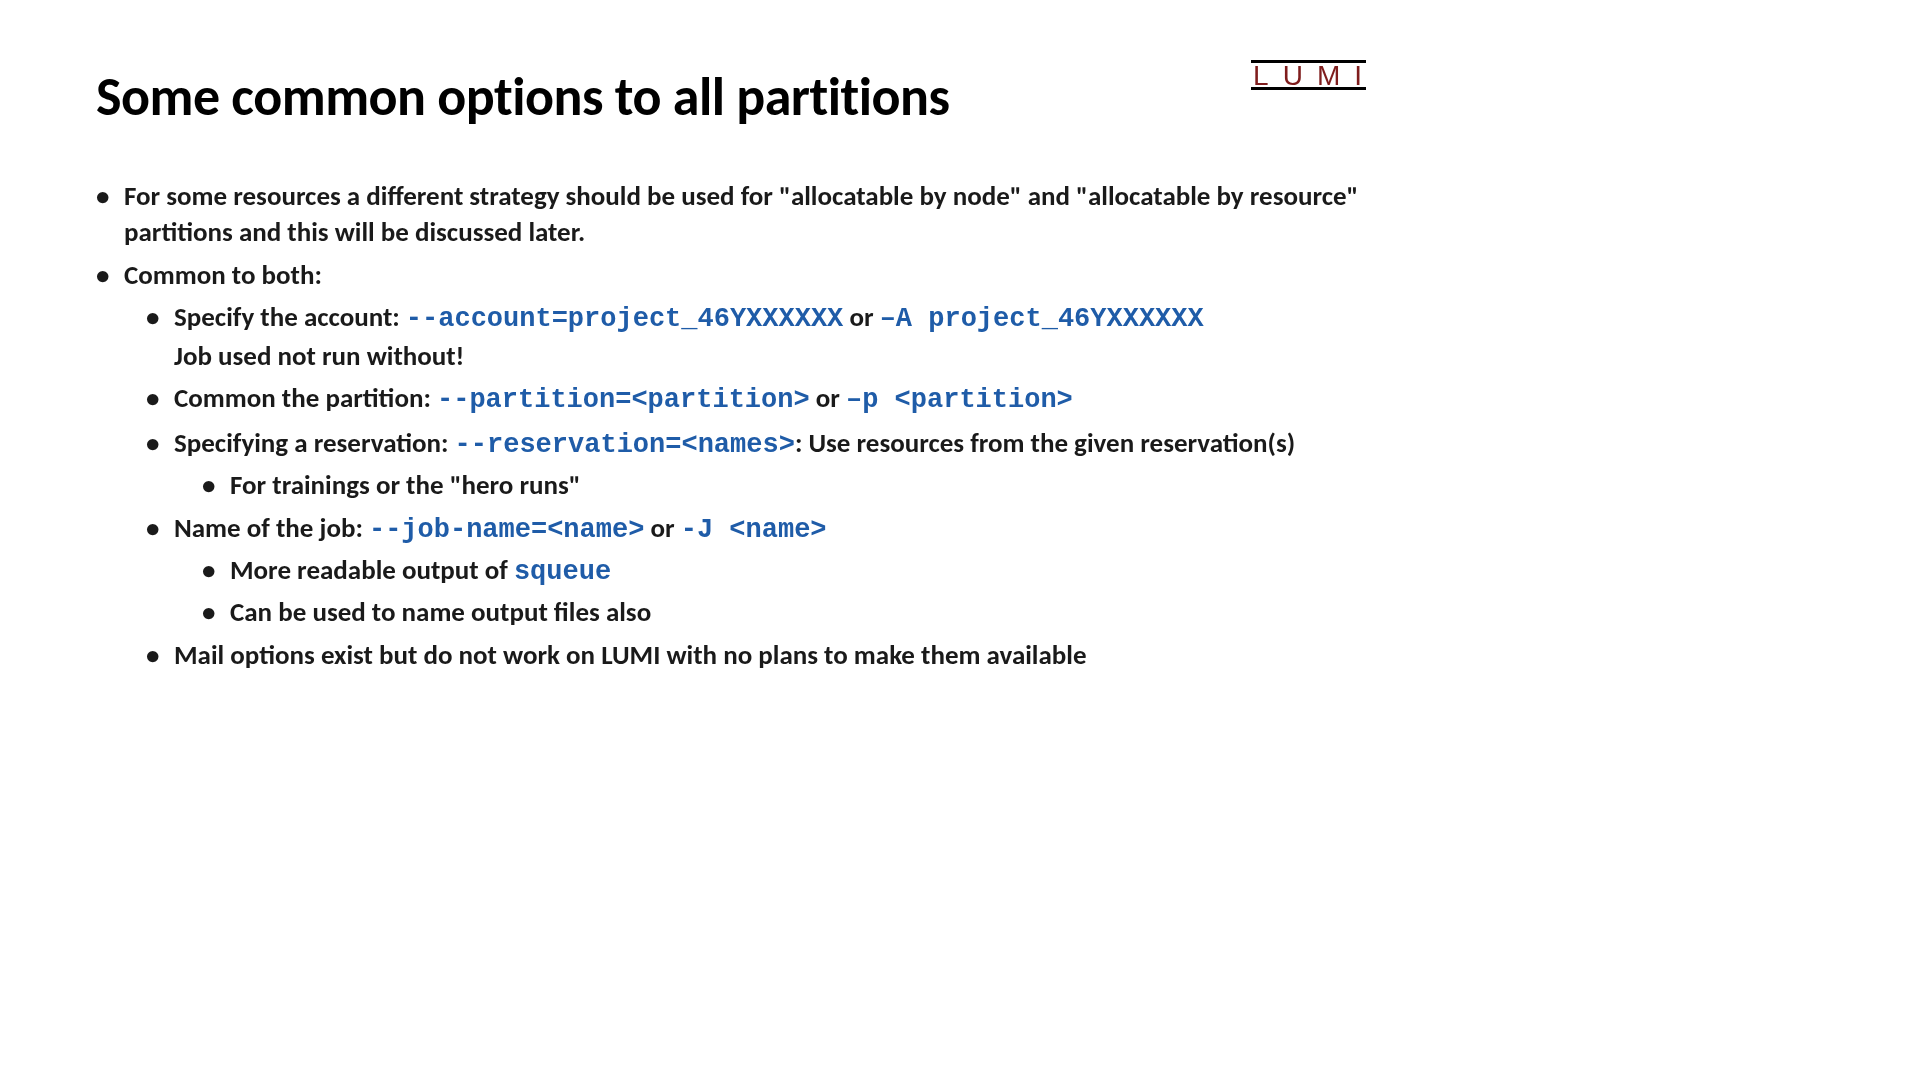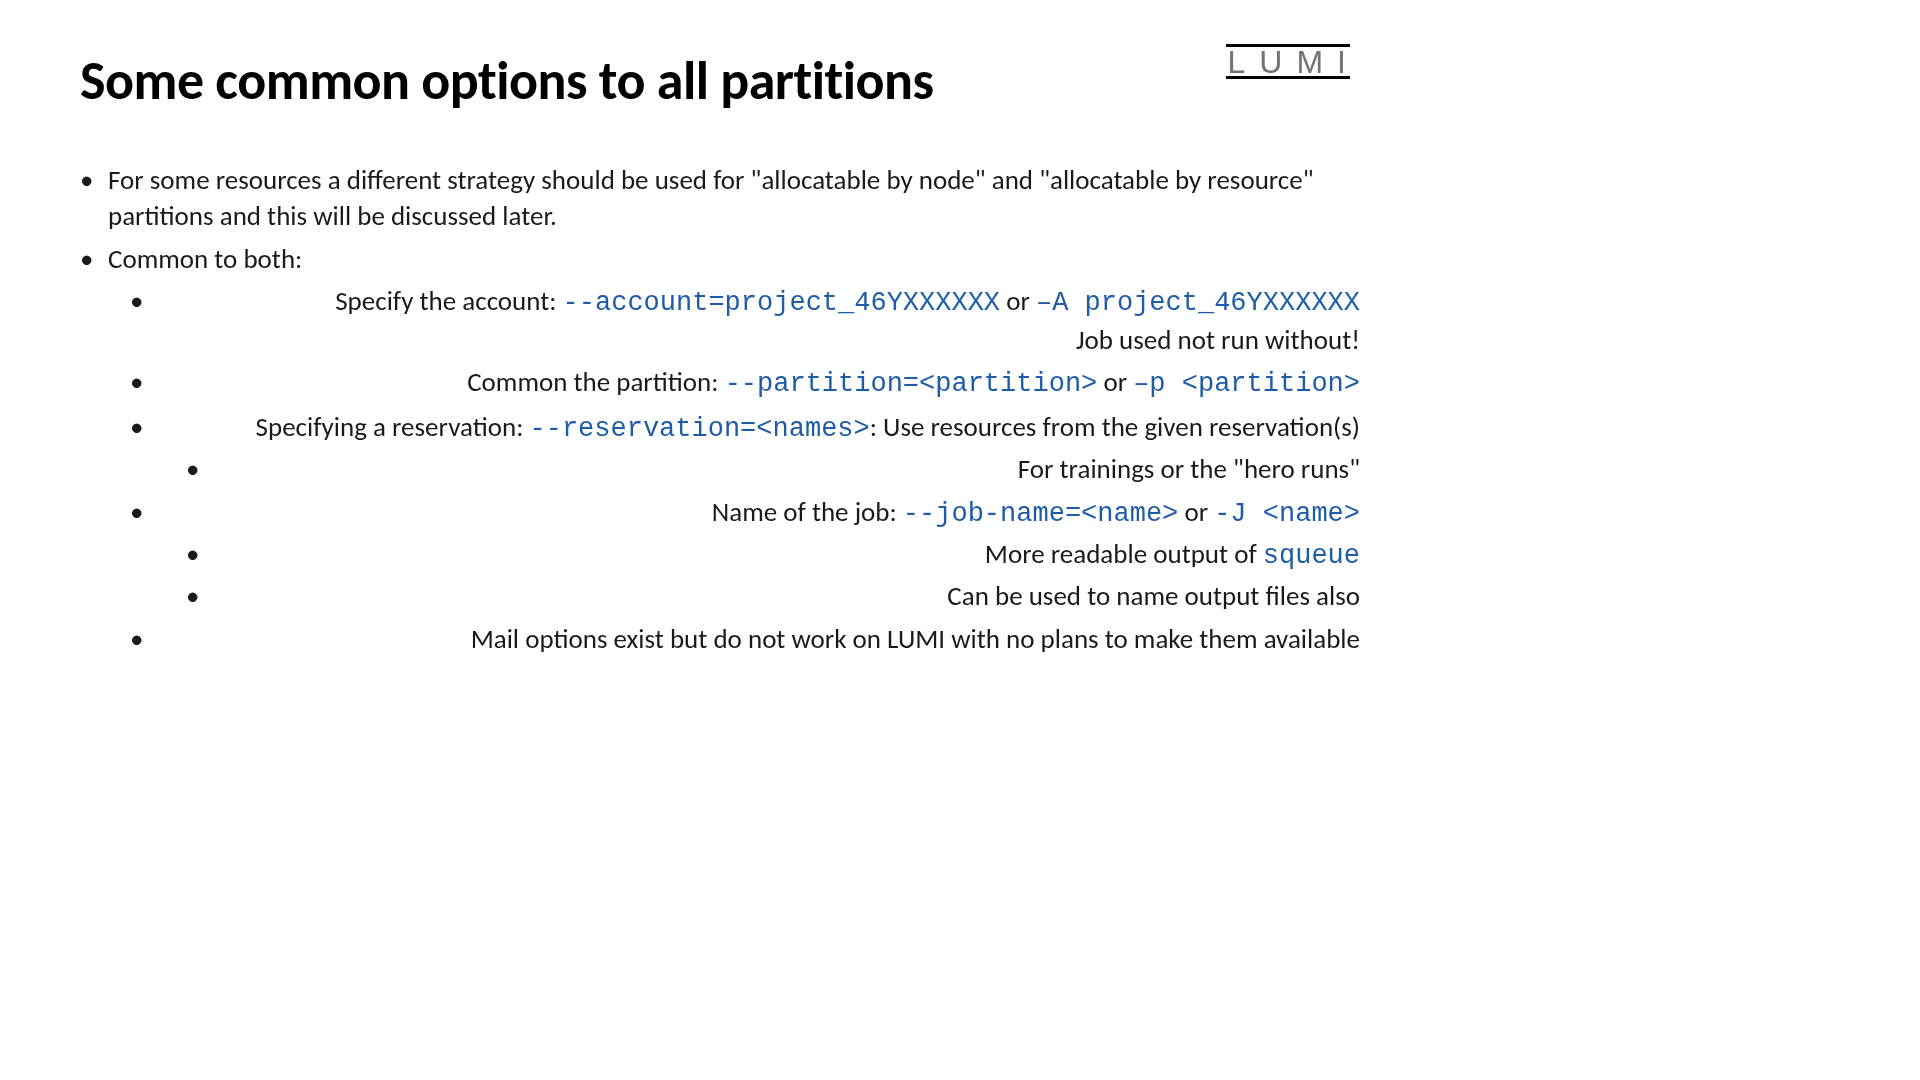--- a/index.html
+++ b/index.html
@@ -11,42 +11,42 @@
       width: 1920px;
       height: 1080px;
       background: #ffffff;
       font-family: 'Segoe UI', 'Calibri', Arial, sans-serif;
       overflow: hidden;
       position: relative;
     }
     .slide {
       width: 1440px;
       height: 810px;
-      margin: 0;
+      margin: 16px;
       padding: 48px 80px;
       background: #ffffff;
       position: relative;
     }
     .header {
       display: flex;
       justify-content: space-between;
       align-items: flex-start;
       margin-bottom: 48px;
     }
     .title {
       font-size: 54px;
       font-weight: 700;
       color: #000;
       letter-spacing: -0.5px;
     }
     .logo {
-      font-size: 32px;
+      font-size: 28px;
       font-weight: 400;
       letter-spacing: 14px;
-      color: #737373;
+      color: #7f1d1d;
       font-family: Arial, sans-serif;
       position: relative;
       padding: 2px 0;
       margin-top: -6px;
     }
     .logo::before {
       content: '';
       position: absolute;
       top: 2px;
       left: -2px;
@@ -68,34 +68,34 @@
       line-height: 1.35;
       color: #1a1a1a;
     }
     .l1 {
       list-style: none;
       padding-left: 28px;
     }
     .l1 > li {
       position: relative;
       margin-bottom: 6px;
+      font-weight: bold;
     }
     .l1 > li::before {
       content: '•';
       position: absolute;
       left: -28px;
       top: 0;
       font-size: 27px;
       color: #1a1a1a;
     }
     .l2 {
       list-style: none;
       padding-left: 50px;
       margin-top: 6px;
-      text-align: right;
     }
     .l2 > li {
       position: relative;
       margin-bottom: 6px;
     }
     .l2 > li::before {
       content: '•';
       position: absolute;
       left: -28px;
       top: 0;

